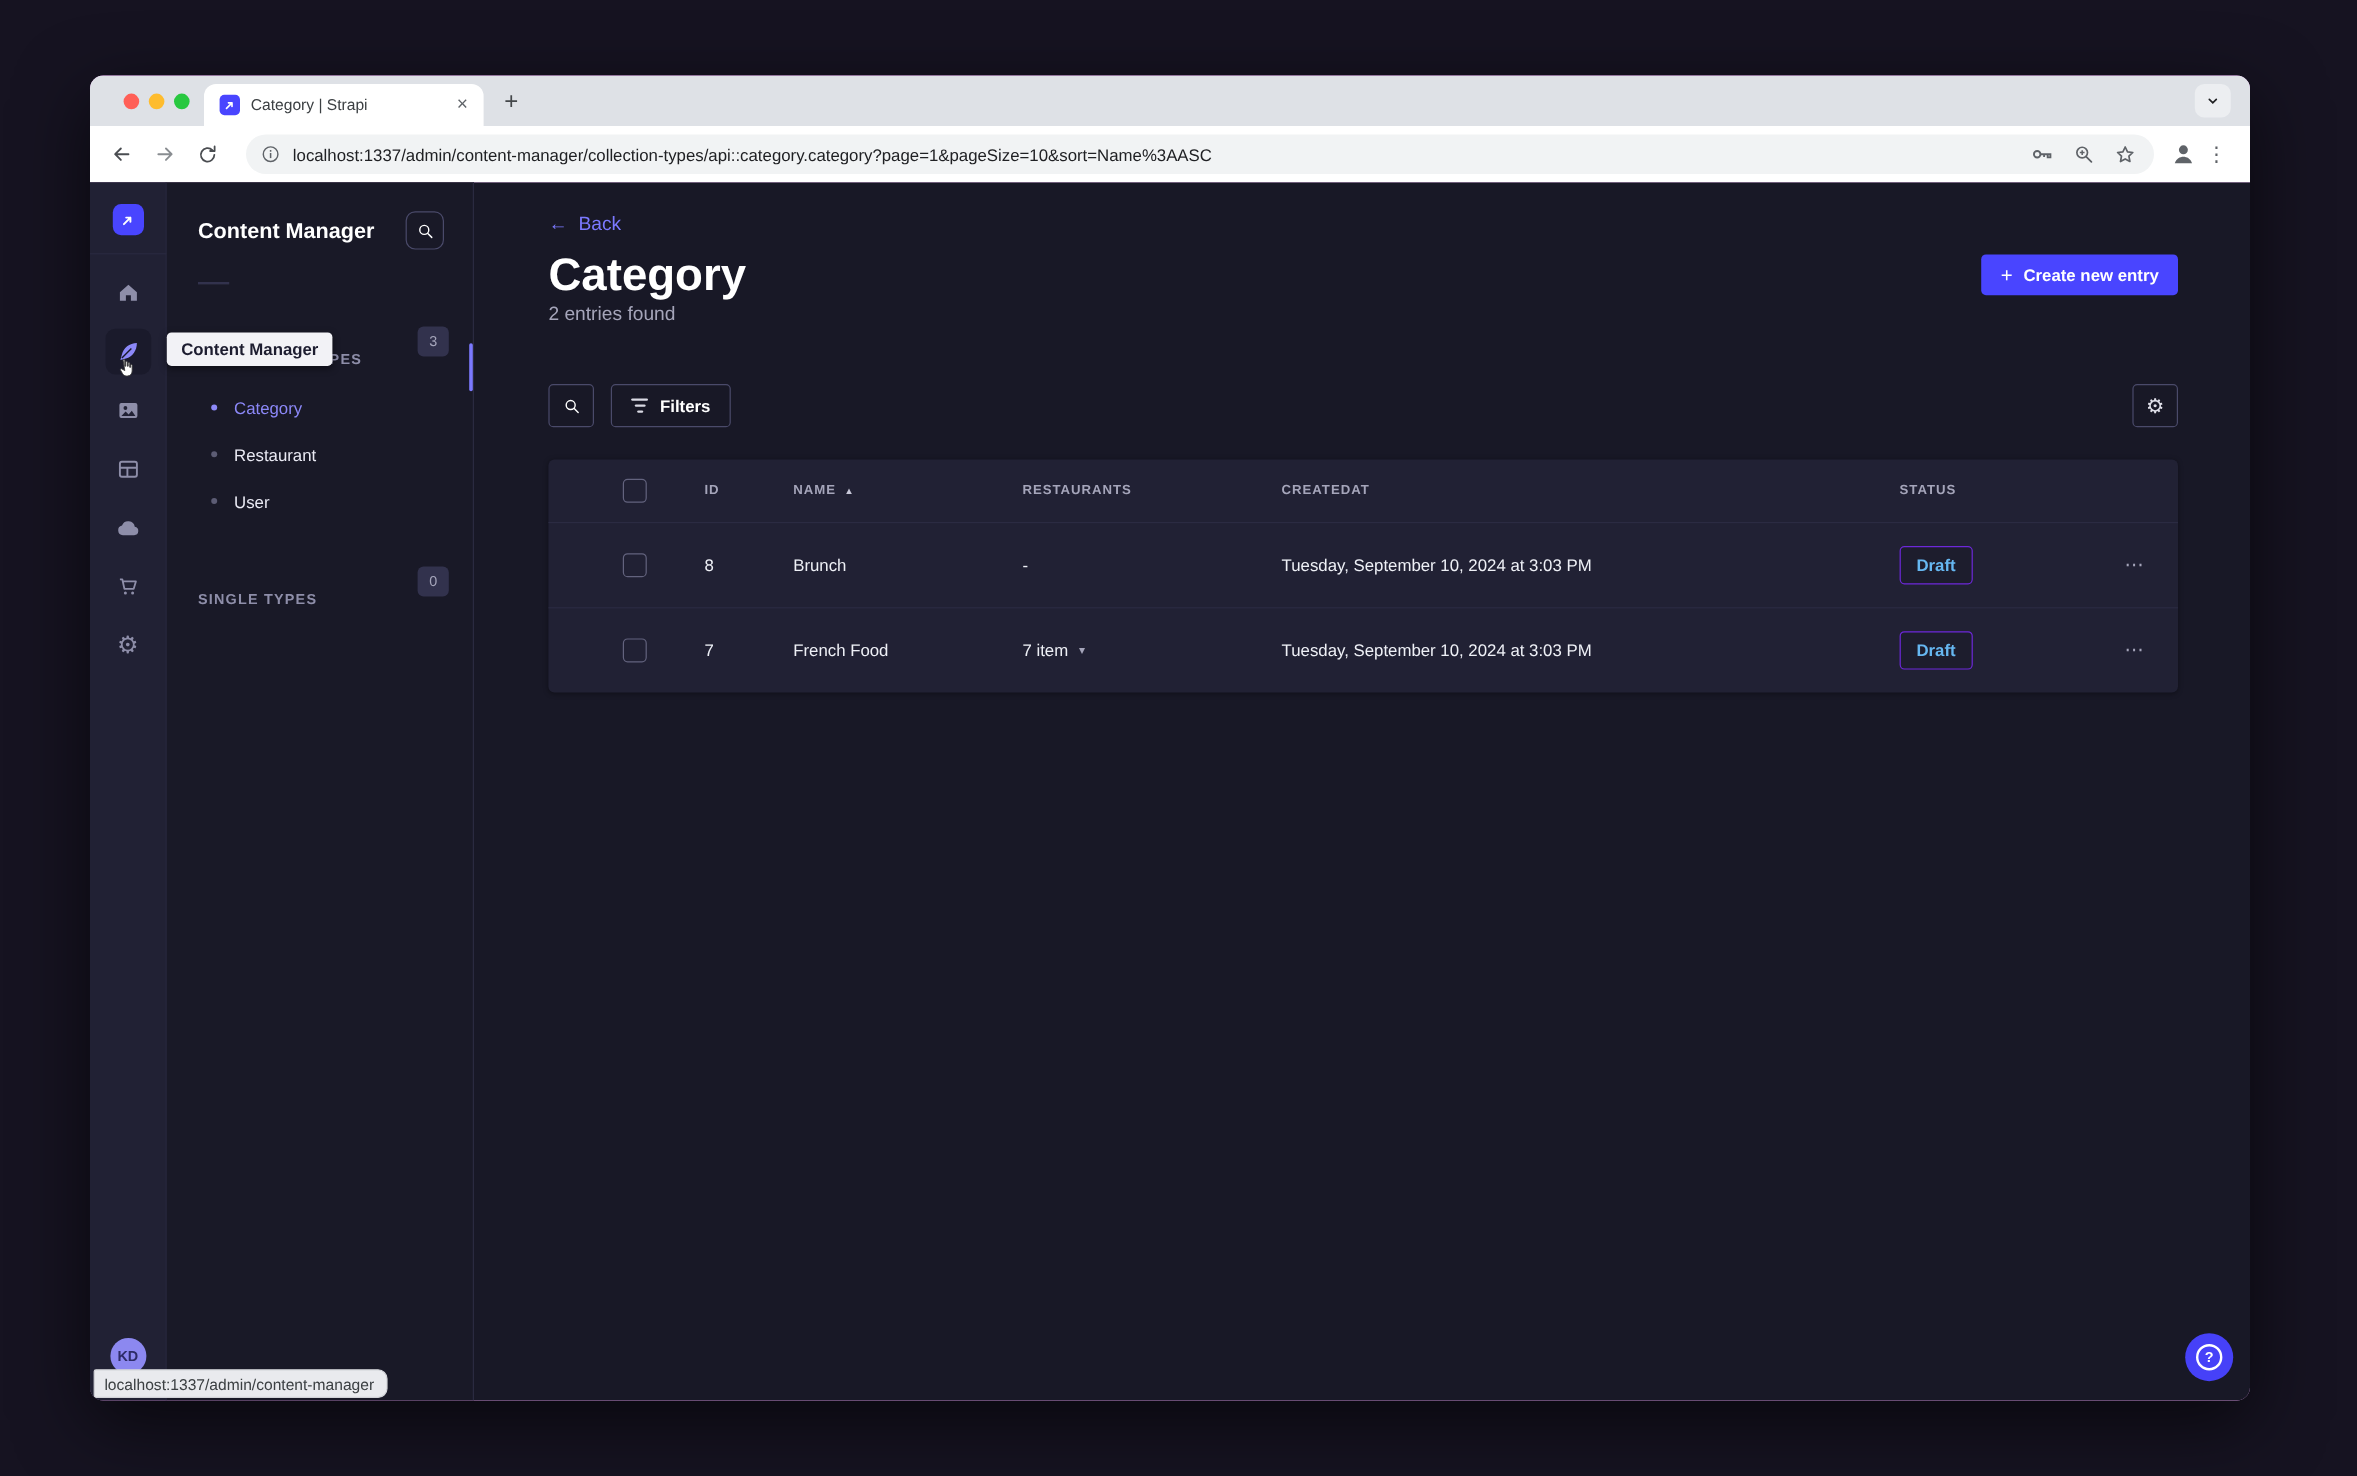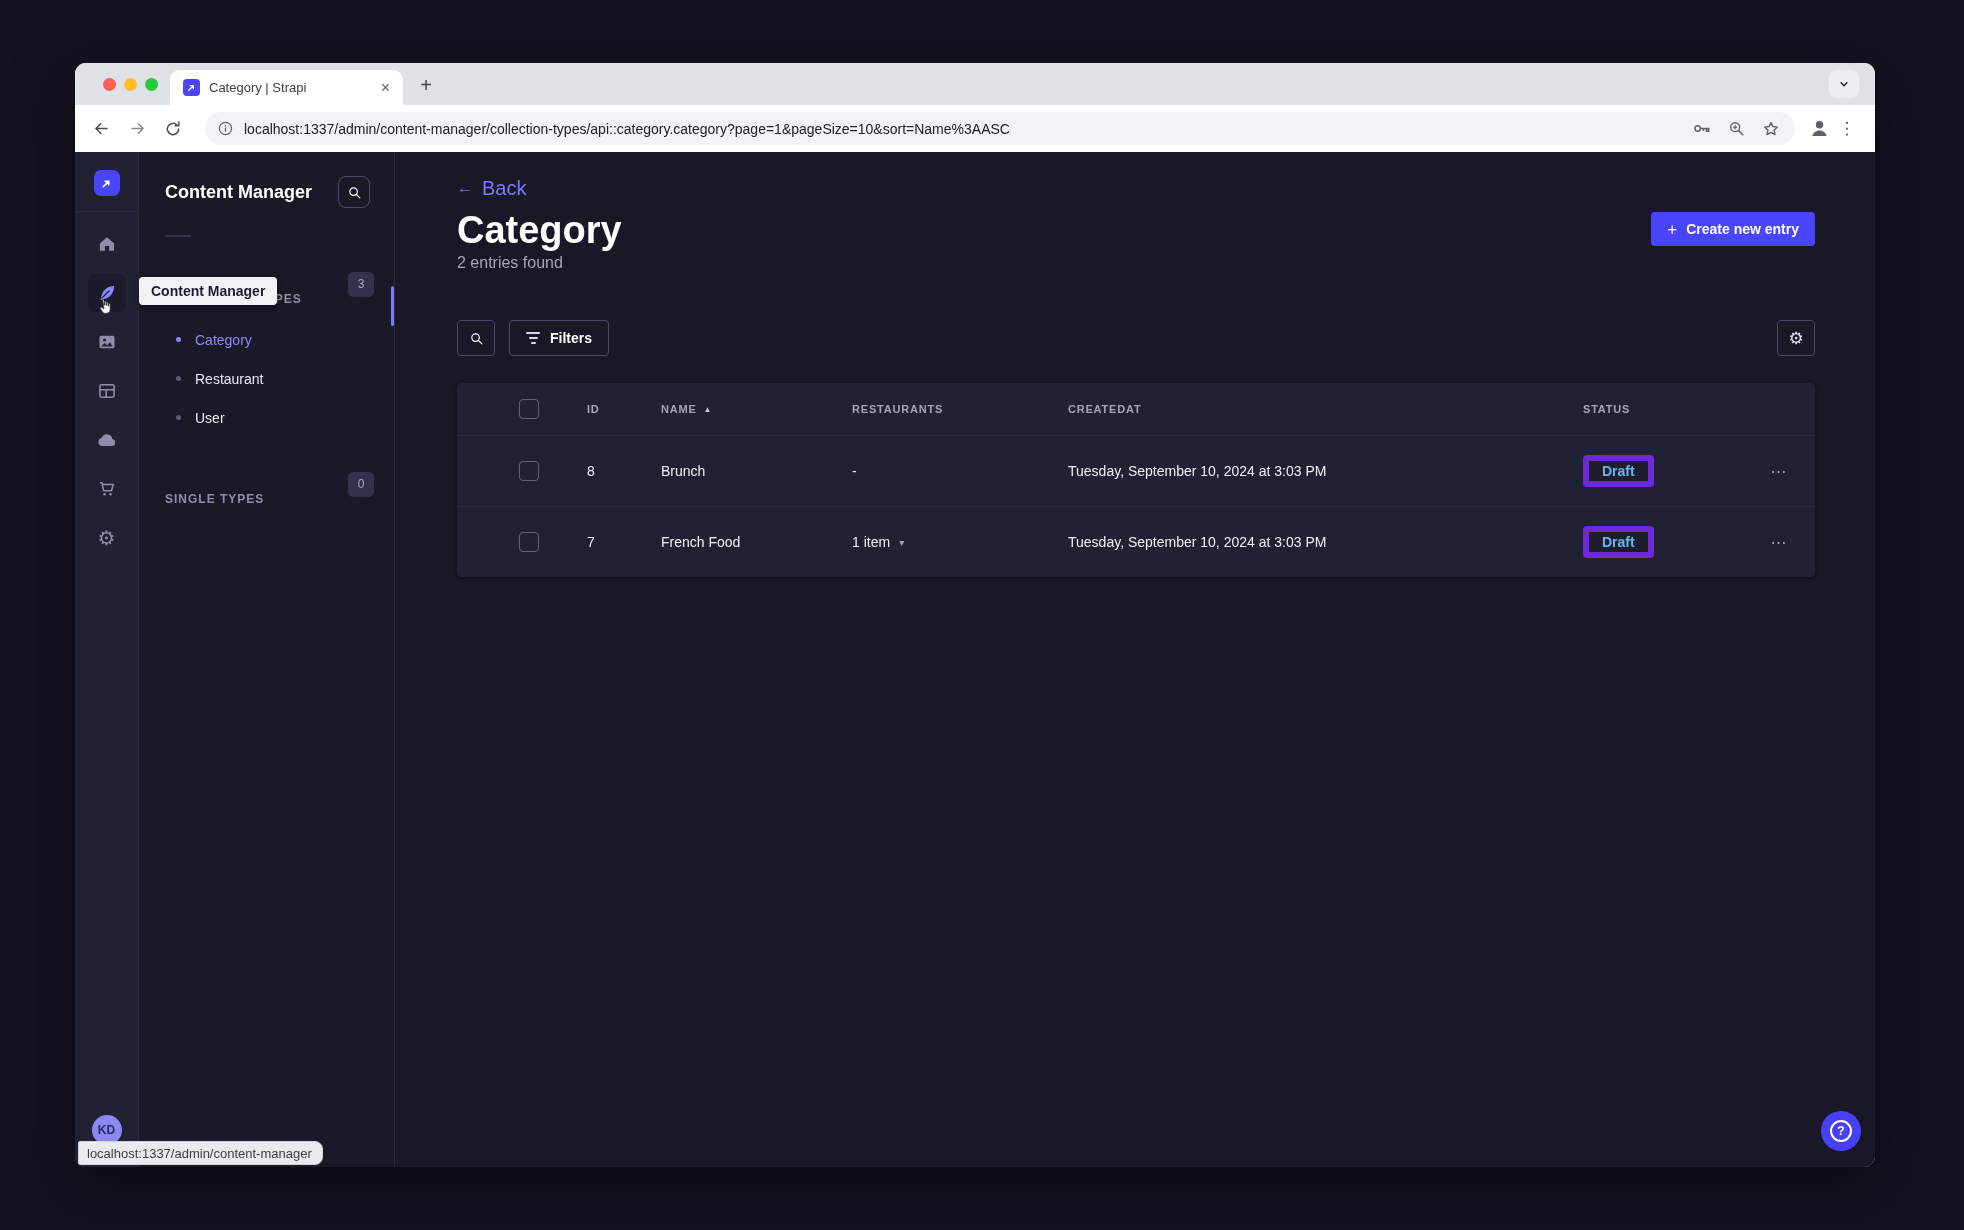--- a/index.html
+++ b/index.html
@@ -69,21 +69,21 @@
   .ct-item{ height:39px; display:flex; align-items:center; padding-left:37px; gap:14px; cursor:default;}
   .bullet{ width:5px; height:5px; border-radius:50%; background:#5c5c74; flex:0 0 auto;}
   .ct-item span.lbl{ font-size:14px; color:#eaeaf4;}
   .ct-item.active .bullet{ background:#8c88f8;}
   .ct-item.active span.lbl{ color:#8c88f8;}
   .active-indicator{ position:absolute; right:0; top:134px; width:3px; height:40px; border-radius:2px; background:#7b79ff;}
   
   .content{ flex:1; position:relative; padding:26px 60px 0 62px; min-width:0;}
   .back-row{ display:flex; align-items:center; gap:9px; height:20px;}
   .back-arrow{ color:#7b79ff; font-size:16px; line-height:1;}
-  .back-label{ color:#7b79ff; font-size:20px;}
+  .back-label{ color:#7b79ff; font-size:16px;}
   .title-row{ display:flex; justify-content:space-between; align-items:flex-start; margin-top:10px;}
   .page-title{ font-size:38px; line-height:44px; font-weight:bold; color:#ffffff;}
   .create-btn{ margin-top:4px; height:34px; background:#4945ff; border:none; border-radius:4px; color:#fff;
     font-size:14px; font-weight:bold; display:flex; align-items:center; gap:9px; padding:0 16px; font-family:inherit;}
   .create-btn .plus{ font-size:17px; font-weight:normal; line-height:1;}
   .subtitle{ margin-top:2px; font-size:16px; color:#a5a5ba;}
   .filters-row{ margin-top:48px; display:flex; align-items:center; gap:14px;}
   .iconbtn{ width:38px; height:36px; border:1px solid #4a4a6a; border-radius:4px; background:transparent; display:flex; align-items:center; justify-content:center;}
   .filters-btn{ height:36px; border:1px solid #4a4a6a; border-radius:4px; background:transparent; color:#fff;
     font-size:14px; font-weight:bold; display:flex; align-items:center; gap:10px; padding:0 16px; font-family:inherit;}
@@ -95,21 +95,21 @@
   
   .table-card{ margin-top:27px; background:#212134; border-radius:5px; box-shadow:0 1px 4px rgba(0,0,0,.35);}
   .tgrid{ display:grid; grid-template-columns:98px 74px 191px 216px 515px 160px 1fr; align-items:center;padding-left:32px;}
   .thead{ height:52px;}
   .trow{ height:71px; border-top:1px solid #2b2b42;}
   .th{ font-size:11px; font-weight:bold; letter-spacing:.8px; color:#a5a5ba; display:flex; align-items:center; gap:7px;}
   .sort-arrow{ font-size:8px; color:#c7c7d8;}
   .checkbox{ width:20px; height:20px; margin-left:30px; border:1px solid #63637e; border-radius:4px; background:transparent;}
   .td{ font-size:14px; color:#eef0f6; display:flex; align-items:center; gap:9px; min-width:0;}
   .rel-chevron{ font-size:10px; color:#a5a5ba;}
-  .status-badge{ height:32px; padding:0 13px; border:6px solid #6d28d9; border-radius:4px; background:rgba(24,24,38,.45);
+  .status-badge{ height:32px; padding:0 13px; border:1px solid #6d28d9; border-radius:4px; background:rgba(24,24,38,.45);
     display:inline-flex; align-items:center; color:#66b7f1; font-size:14px; font-weight:bold;}
   .row-kebab{ justify-content:center; color:#a5a5ba; font-size:16px; letter-spacing:1px;}
   
   .help-fab{ position:absolute; right:14px; bottom:16px; width:40px; height:40px; border-radius:50%; background:#4641f8;
     border:none; display:flex; align-items:center; justify-content:center;}
   .help-q{ width:22px; height:22px; border-radius:50%; border:2px solid #fff; color:#fff; font-size:12px; font-weight:bold;
     display:flex; align-items:center; justify-content:center;}
   
   .tooltip{ position:absolute; left:64px; top:214px; height:28px; background:#f2f2f6; color:#1d1d30;
     font-size:14px; font-weight:bold; display:flex; align-items:center; padding:0 12px; border-radius:4px;
@@ -363,21 +363,21 @@
           <div class="td row-kebab">⋯</div>
         </div>
 
         <div class="tgrid trow">
           <div class="td">
               <span class="checkbox"></span>
             </div>
           <div class="td">7</div>
           <div class="td">French Food</div>
           <div class="td">
-            <span>1 item</span>
+            <span>7 item</span>
             <span class="rel-chevron">▾</span>
           </div>
           <div class="td">Tuesday, September 10, 2024 at 3:03 PM</div>
           <div class="td">
               <span class="status-badge">Draft</span>
             </div>
           <div class="td row-kebab">⋯</div>
         </div>
       </div>
     </main>

